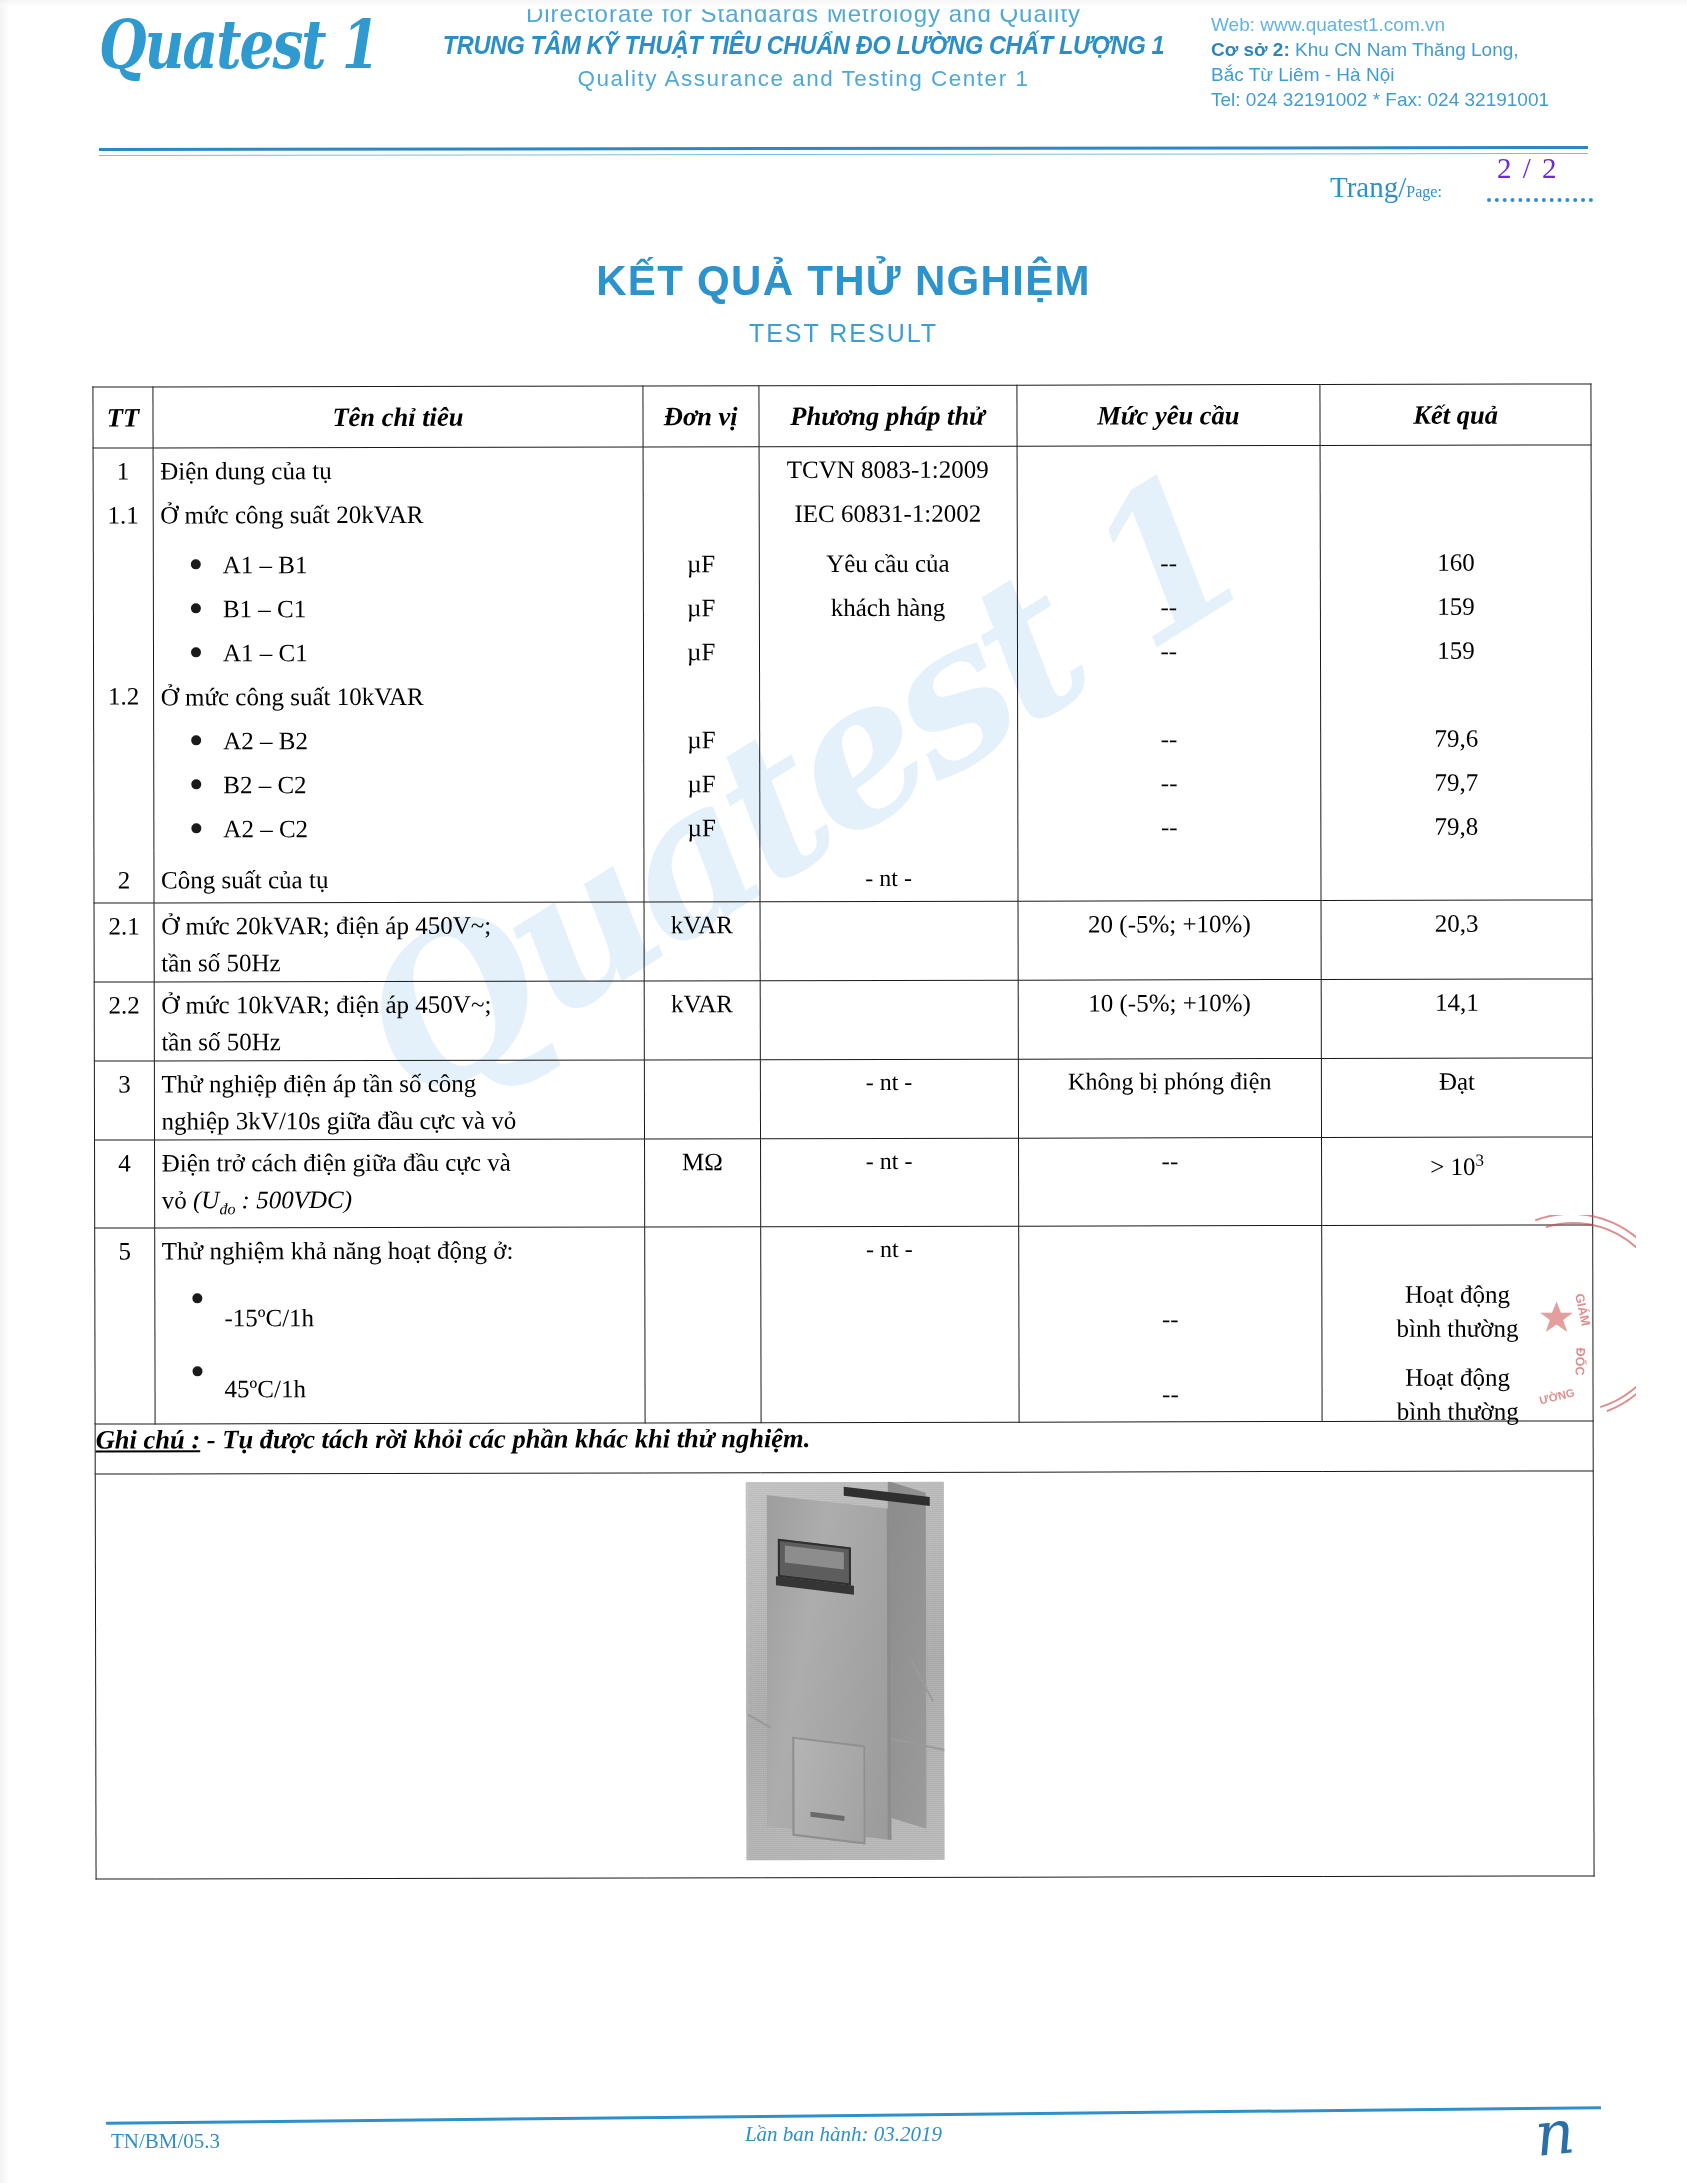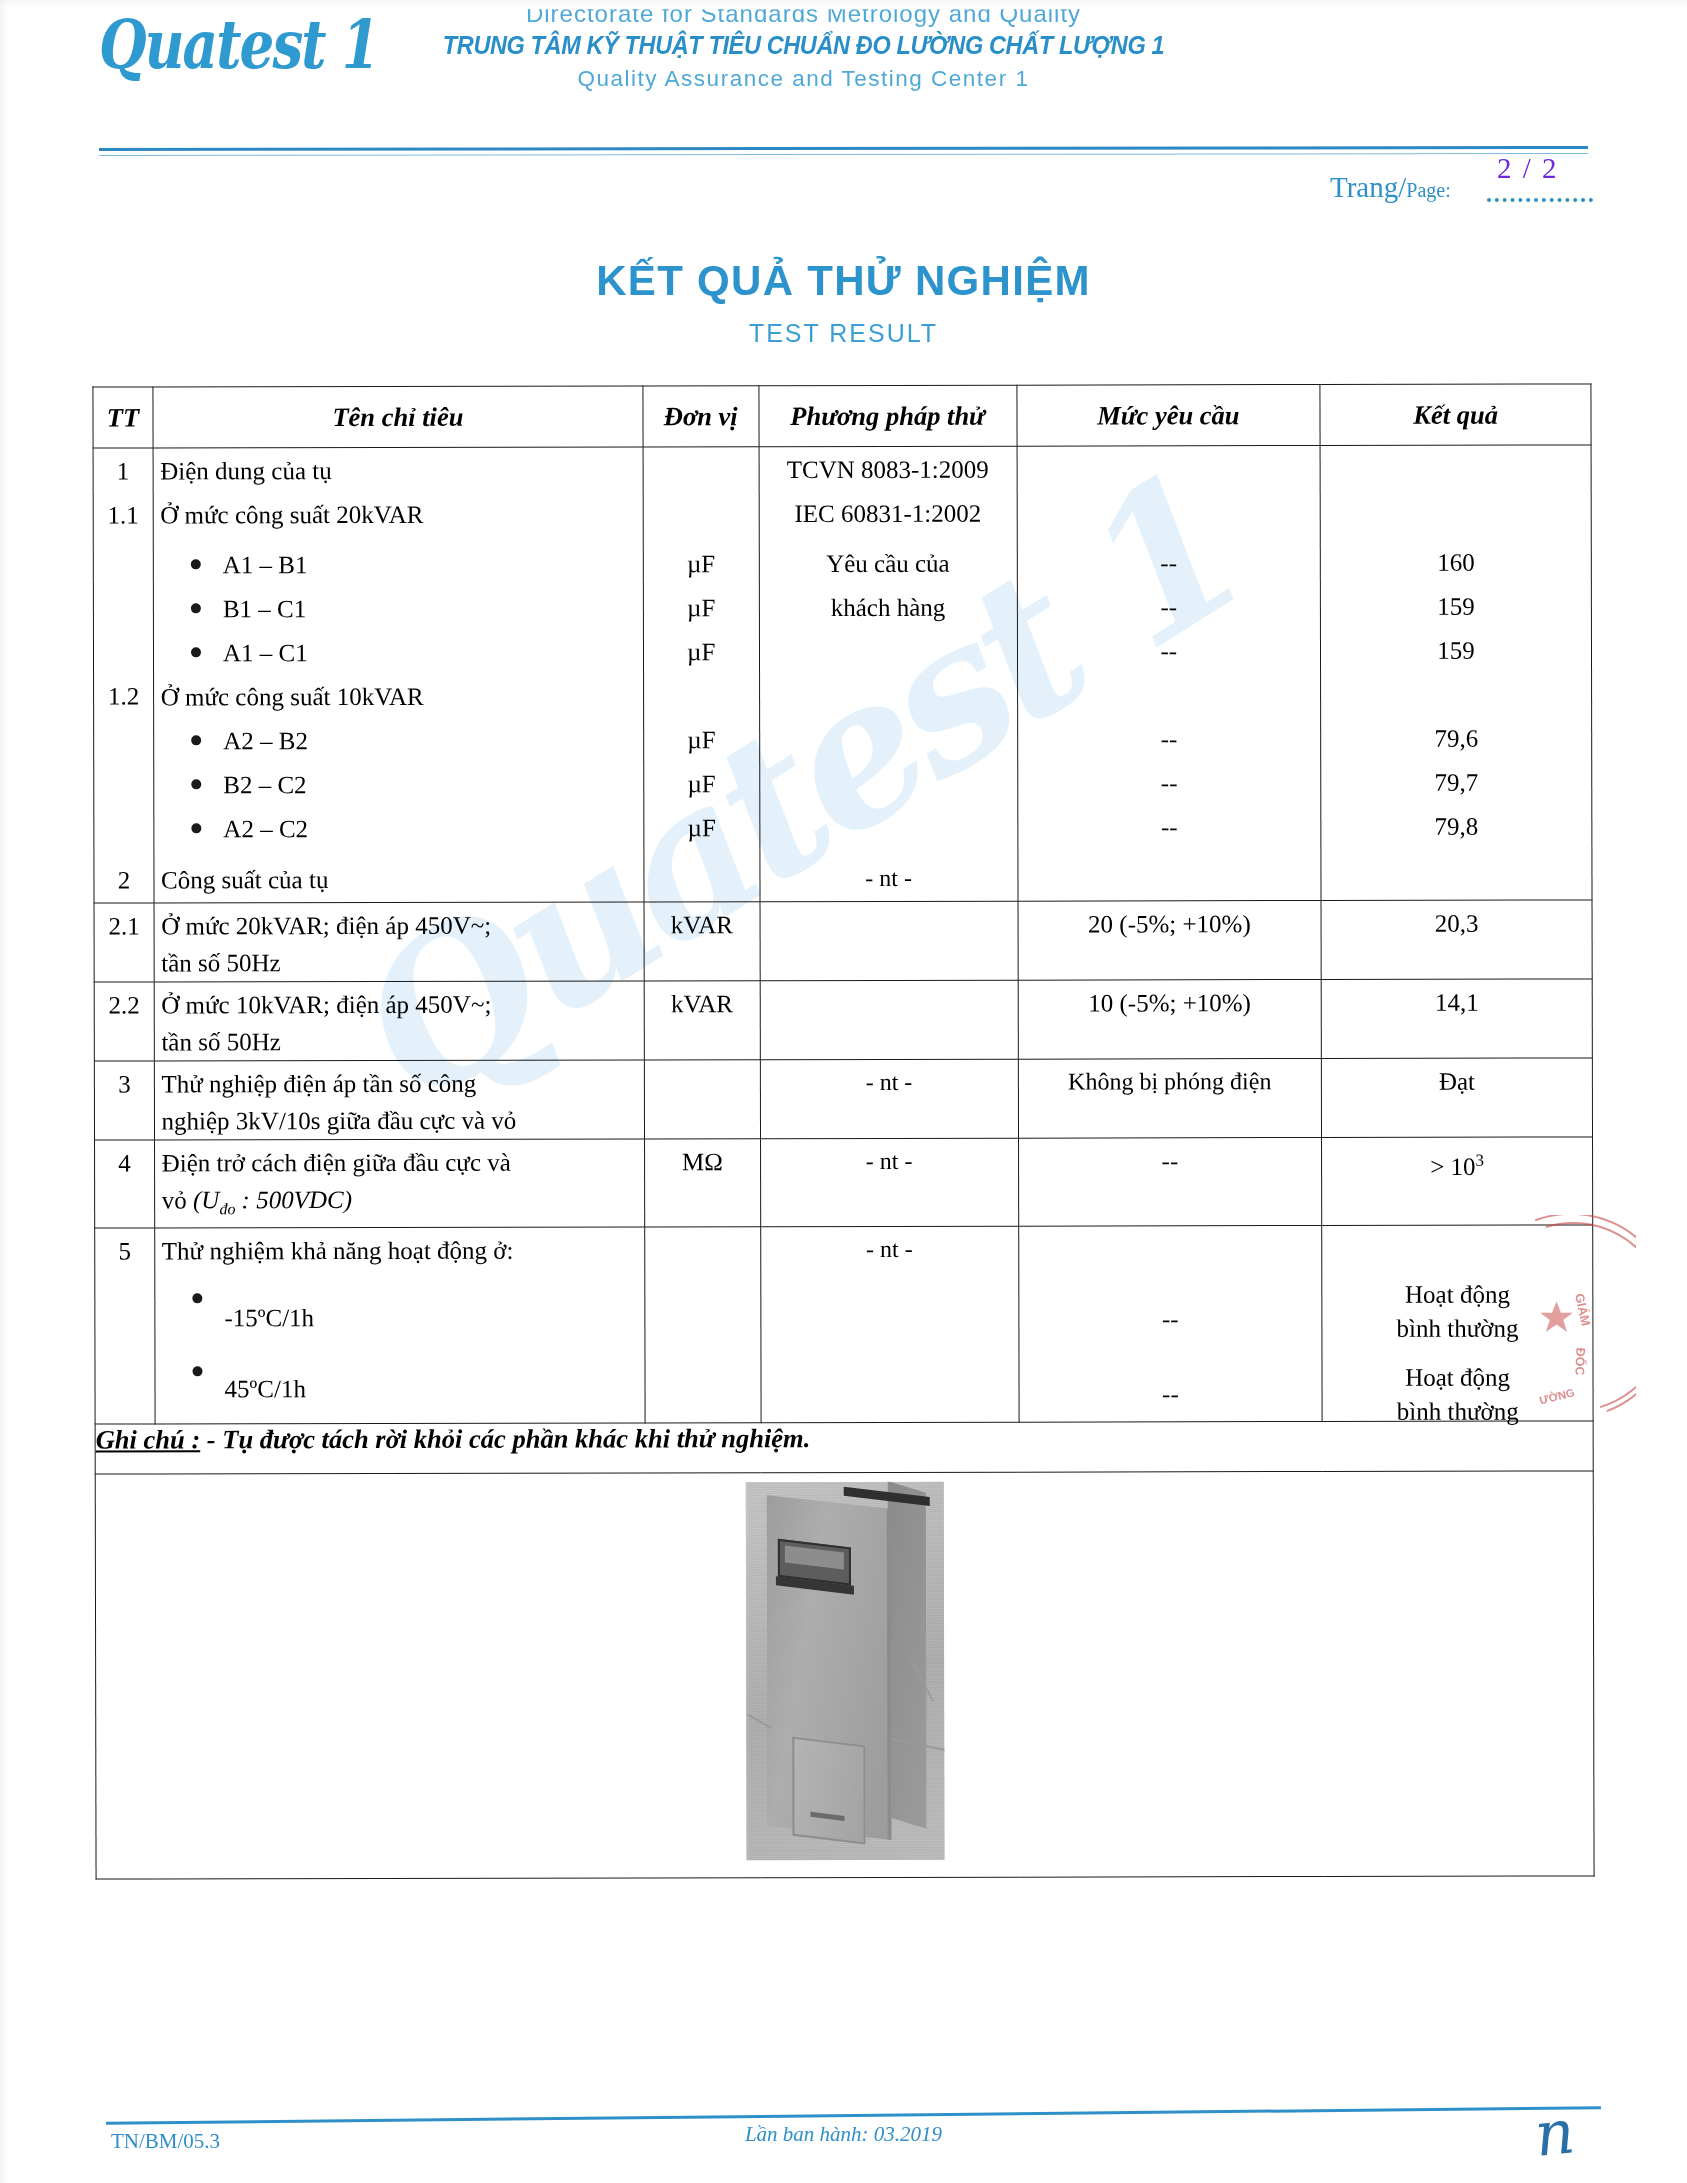--- a/index.html
+++ b/index.html
@@ -118,21 +118,21 @@
     white-space:nowrap;
   }
 
   .page-line {
     position:absolute; left:1330px; top:148px; width:278px; height:66px;
   }
   .page-label {
     position:absolute; left:0; top:22.5px;
     font-size:29px; color:#2f8fc9;
   }
-  .page-label .sm { font-size:20px; }
+  .page-label .sm { font-size:16px; }
   .page-dots {
     position:absolute; left:157px; top:50px; width:106px;
     border-bottom: 4px dotted #2f8fc9; height:1.3px;
   }
   .page-value {
     position:absolute; left:167px; top:4px;
     font-size:29px; color:#6d28d9; white-space:nowrap; letter-spacing:2px;
   }
 
   
@@ -360,20 +360,26 @@
     <div class="logo-wrap">
       <div class="logo-text">Quatest 1</div>
     </div>
 
     <div class="hdr-center">
       <div class="hdr-eng-top">Directorate for Standards Metrology and Quality</div>
       <div class="hdr-vn">TRUNG TÂM KỸ THUẬT TIÊU CHUẨN ĐO LƯỜNG CHẤT LƯỢNG 1</div>
       <div class="hdr-eng-bot">Quality Assurance and Testing Center 1</div>
     </div>
 
+    <div class="hdr-right">
+      <div class="ln1">Web: www.quatest1.com.vn</div>
+      <div><span class="b">Cơ sở 2:</span><span> Khu CN Nam Thăng Long,</span></div>
+      <div>Bắc Từ Liêm - Hà Nội</div>
+      <div>Tel: 024 32191002 * Fax: 024 32191001</div>
+    </div>
   </div>
 
   <div class="rule-top"></div>
   <div class="rule-top2"></div>
 
 
   <div class="page-line">
     <span class="page-label"><span>Trang/</span><span class="sm">Page:</span></span>
     <span class="page-dots"></span>
     <span class="page-value">2 / 2</span>

